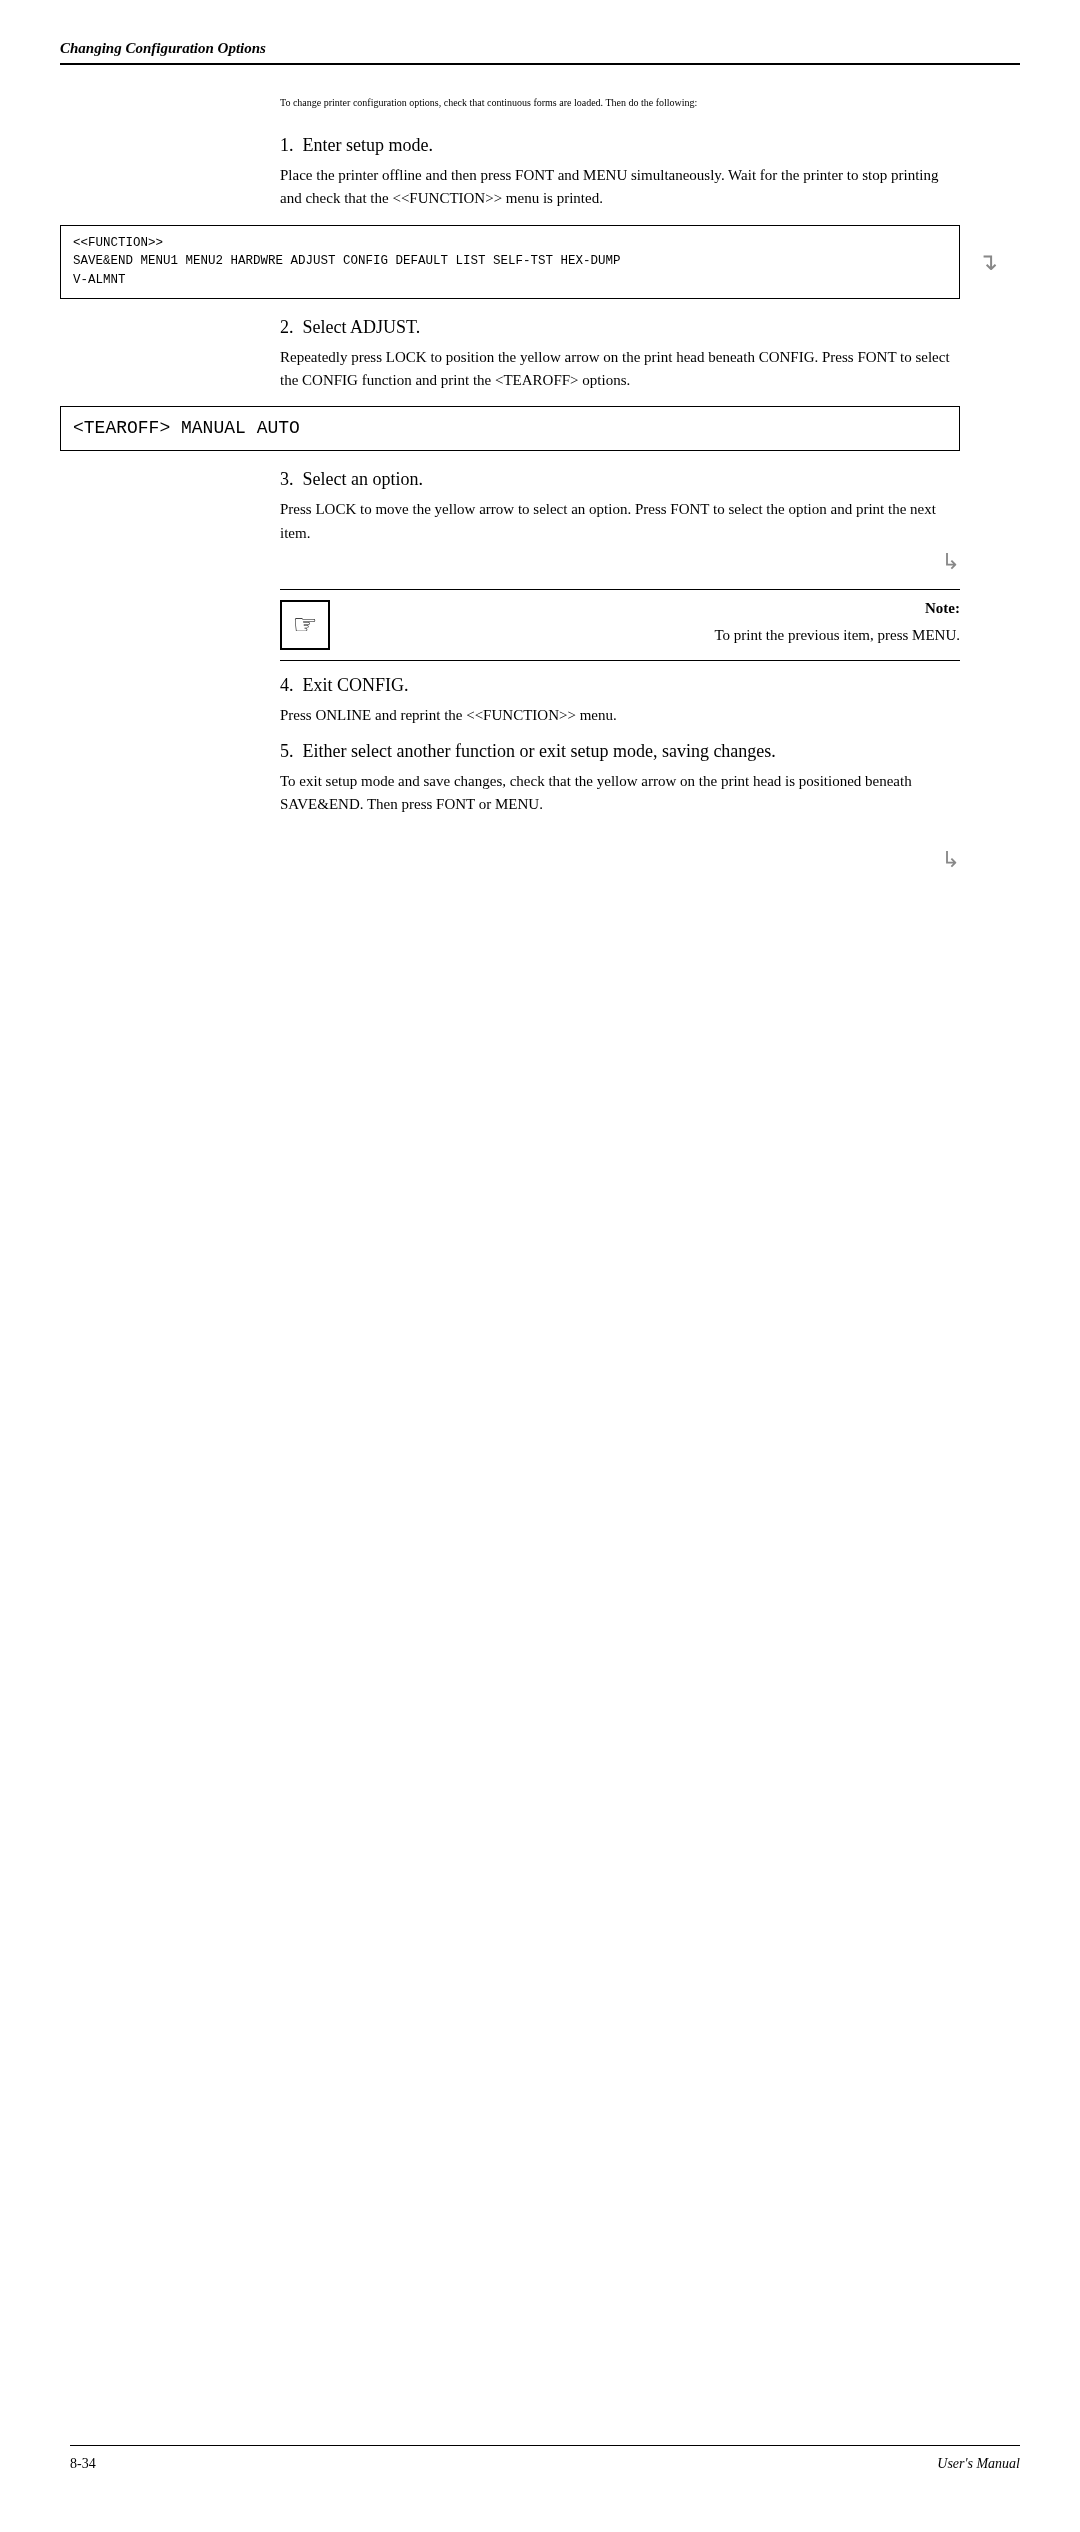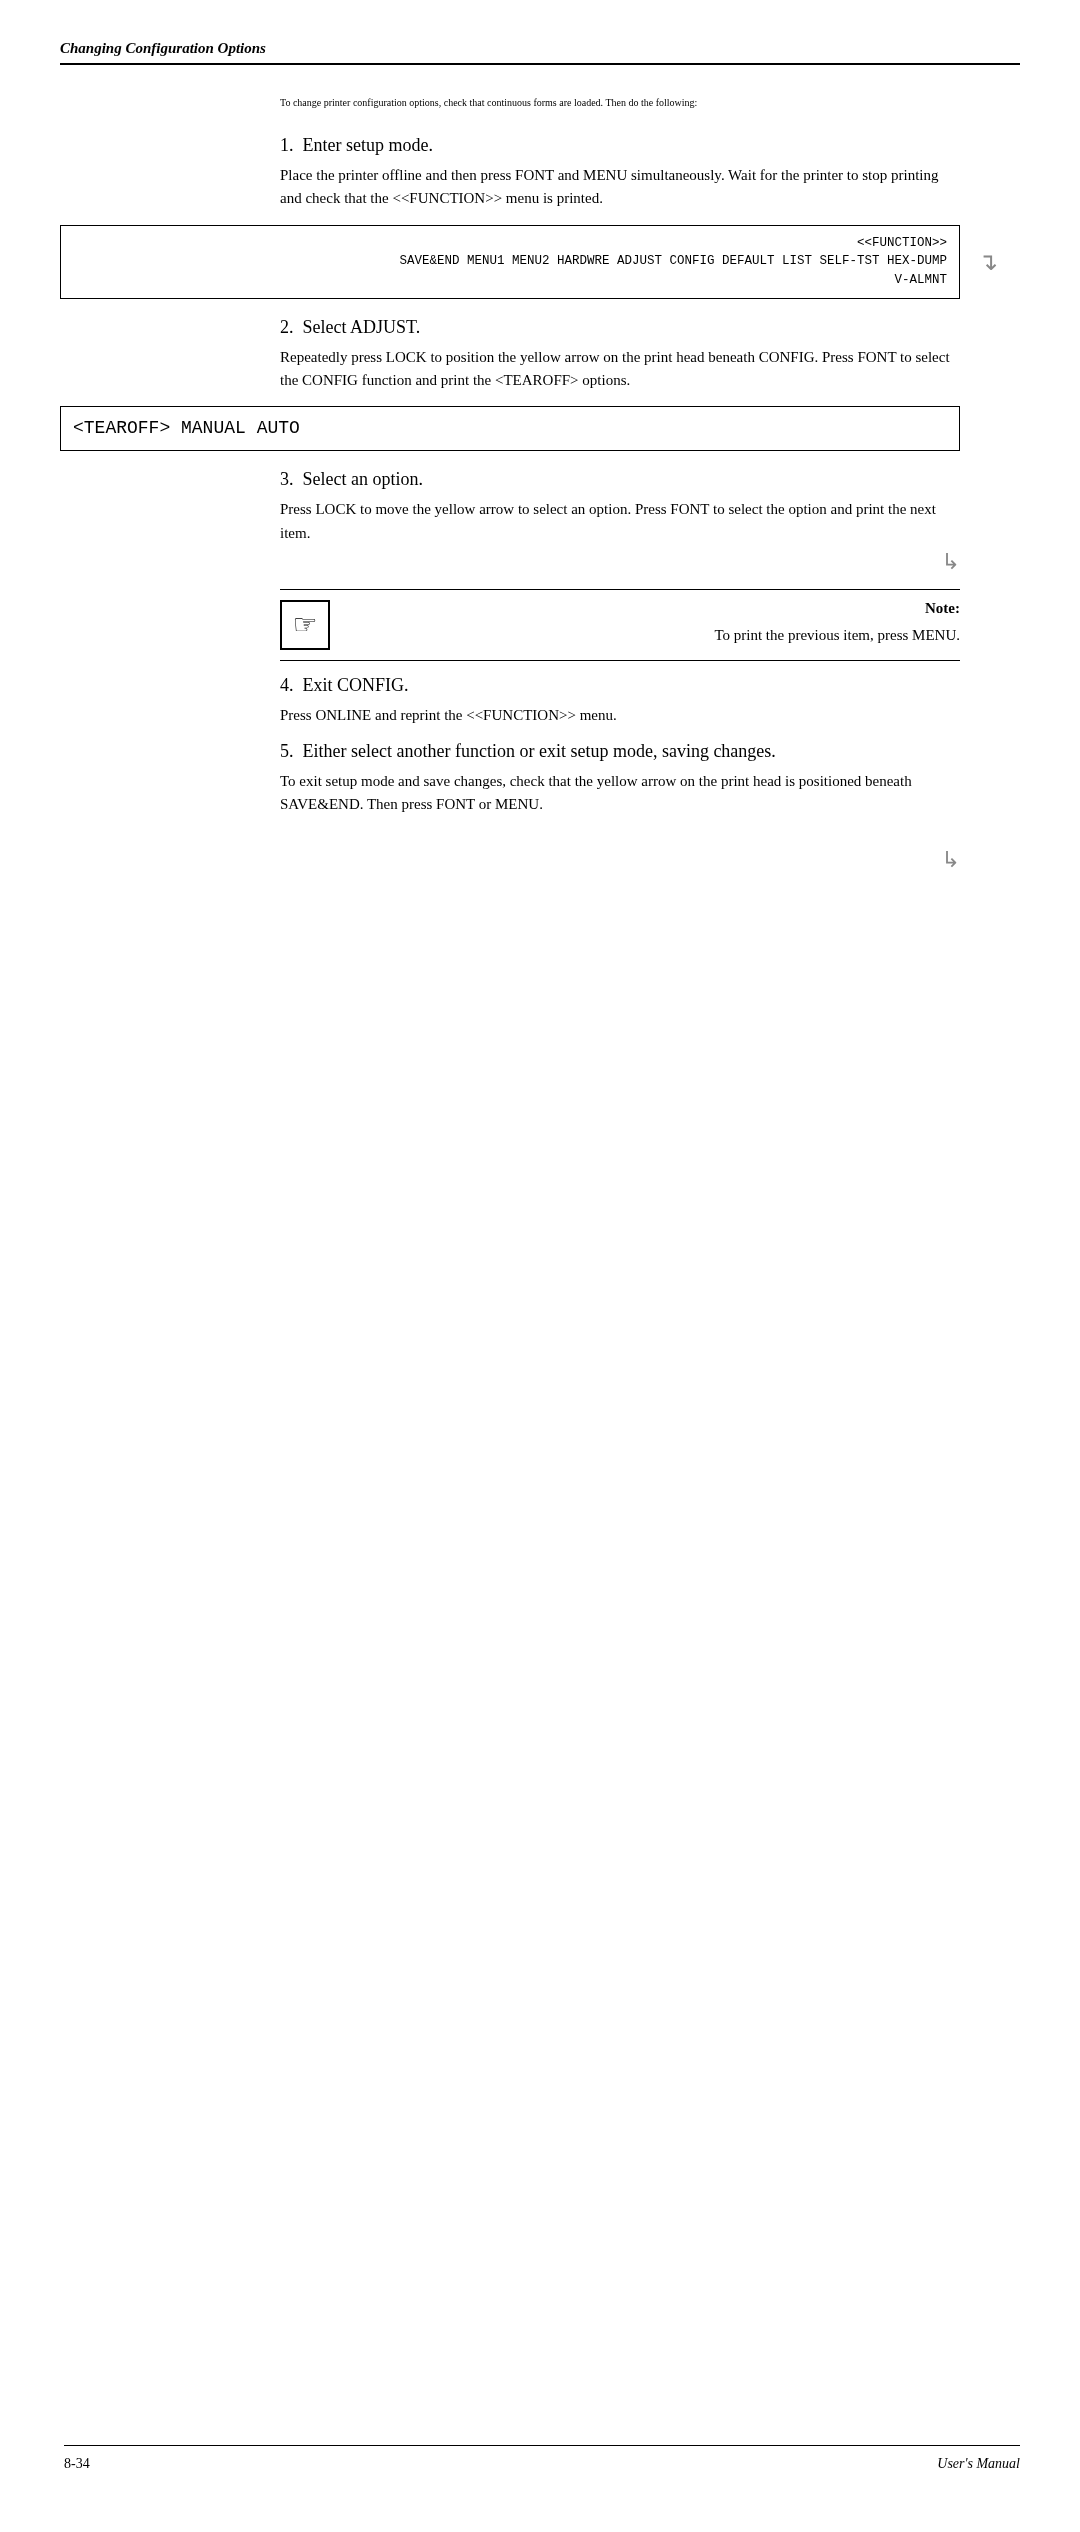--- a/index.html
+++ b/index.html
@@ -70,21 +70,20 @@
       padding: 8px 12px;
       font-family: 'Courier New', Courier, monospace;
       font-size: 12.5px;
       margin: 12px 0 18px 0;
       line-height: 1.5;
       background: #fff;
       position: relative;
       margin-left: -220px;
       margin-right: 0;
       width: calc(100% + 220px - 0px);
-      text-align: right;
     }
 
     .note-box {
       display: flex;
       align-items: flex-start;
       border-top: 1px solid #000;
       border-bottom: 1px solid #000;
       padding: 10px 0;
       margin: 14px 0;
       gap: 16px;
@@ -114,21 +113,21 @@
 
     .note-text {
       font-size: 15px;
       line-height: 1.5;
       margin-top: 7px;
     }
 
     .page-footer {
       position: absolute;
       bottom: 60px;
-      left: 64px;
+      left: 70px;
       right: 60px;
       border-top: 1px solid #000;
       padding-top: 10px;
       display: flex;
       justify-content: space-between;
       align-items: flex-start;
     }
 
     .footer-left {
       font-size: 14px;

